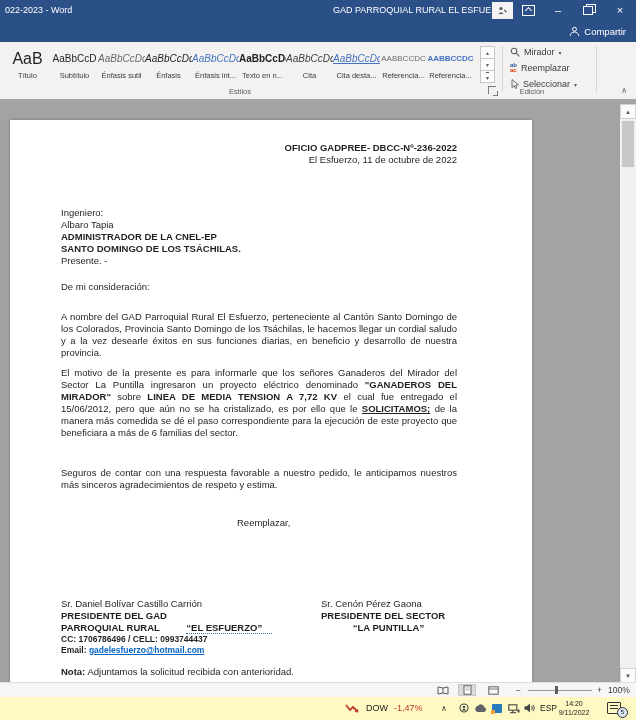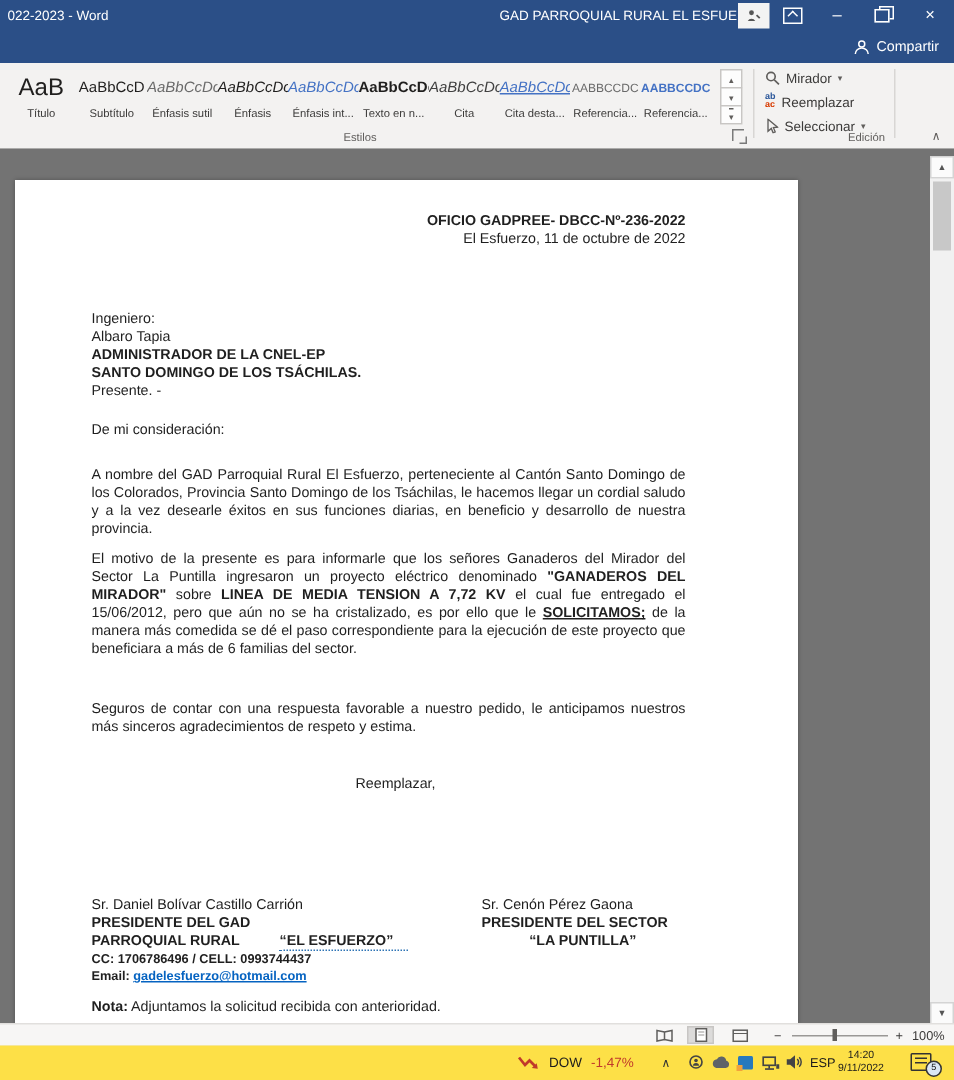--- a/index.html
+++ b/index.html
@@ -46,21 +46,21 @@
   .launcher{position:absolute;left:488px;bottom:5px;width:7px;height:7px;
             border-left:1px solid #7a7a7a;border-top:1px solid #7a7a7a;}
   .launcher::after{content:"";position:absolute;right:-2px;bottom:-2px;width:4px;height:4px;
             border-right:1px solid #7a7a7a;border-bottom:1px solid #7a7a7a;}
   .editrow{position:absolute;left:510px;font-size:9px;color:#3b3a39;display:flex;align-items:center;gap:4px;white-space:nowrap;}
   .caret{font-size:6px;color:#605e5c;}
   .collapse{position:absolute;right:9px;bottom:4px;font-size:8px;color:#605e5c;}
   .replace-ic{display:flex;flex-direction:column;line-height:5px;font-size:6px;color:#2b579a;font-weight:bold;}
 
   
-  .docarea{position:absolute;top:99px;left:0;right:0;bottom:37px;background:#737373;}
+  .docarea{position:absolute;top:99px;left:0;right:0;bottom:37px;background:#a3a3a3;}
   .page{position:absolute;left:10px;top:21px;width:522px;height:563px;background:#fff;
         box-shadow:0 0 3px rgba(0,0,0,.28);font-size:9.5px;line-height:12px;color:#1f1f1f;}
   .abs{position:absolute;}
   .b{font-weight:bold;}
   .jus{text-align:justify;width:396px;}
   .refblock{left:51px;top:22px;width:396px;text-align:right;}
   .esf-underline{border-bottom:1px dotted #2e74b5;padding-right:10px;margin-left:24px;}
   .smallb{font-size:8.5px;line-height:11px;font-weight:bold;}
   .email-link{color:#0563c1;text-decoration:underline;font-weight:bold;}
   .vscroll{position:absolute;right:0;top:5px;bottom:0;width:16px;background:#f1f1f1;}
@@ -70,21 +70,21 @@
 
   
   .statusbar{position:absolute;left:0;right:0;bottom:23px;height:14px;background:#f7f6f5;border-top:1px solid #e1dfdd;}
   .viewbtn{position:absolute;top:1px;width:18px;height:12px;display:flex;align-items:center;justify-content:center;}
   .viewbtn.sel{background:#dcdbda;border:1px solid #c8c6c4;box-sizing:border-box;}
   .zoomtxt{position:absolute;top:2px;font-size:8.5px;color:#3b3a39;}
   .ztrack{position:absolute;left:528px;top:7px;width:64px;border-top:1px solid #9a9896;}
   .zthumb{position:absolute;left:555px;top:3px;width:3px;height:8px;background:#605e5c;}
 
   
-  .taskbar{position:absolute;left:0;right:0;bottom:0;height:23px;background:#fde047;}
+  .taskbar{position:absolute;left:0;right:0;bottom:0;height:23px;background:#fef9c3;}
   .tk{position:absolute;font-size:9px;color:#1b1b1b;top:6px;white-space:nowrap;}
   .red{color:#c0392b;}
   .traytime{position:absolute;left:556px;top:3px;width:36px;text-align:center;font-size:7px;line-height:8.5px;color:#1b1b1b;}
   .notifbox{position:absolute;left:607px;top:5px;width:12px;height:10px;border:1px solid #333;border-radius:1px;position:absolute;}
   .notifbox i{display:block;height:1px;background:#333;margin:2px 2px 0 2px;}
   .badge{position:absolute;left:617px;top:10px;width:9px;height:9px;border:1px solid #333;border-radius:50%;
          font-size:6px;line-height:9px;text-align:center;color:#111;background:#dbe7f4;}
   .bluechip{position:absolute;left:492px;top:7px;width:10px;height:9px;background:#2779bd;border-radius:1px;}
   .bluechip::after{content:"";position:absolute;left:-1px;bottom:-1px;width:4px;height:4px;background:#f2a33c;}
 </style>
@@ -192,21 +192,21 @@
     </div>
     <div class="editrow" style="top:37px;">
       <svg width="9" height="10" viewBox="0 0 9 10">
         <polygon points="2,0.5 2,8.5 4.2,6.6 5.4,9.5 6.8,8.9 5.6,6.1 8.4,5.8" fill="none" stroke="#605e5c" stroke-width="0.9"></polygon>
       </svg>
       <span>Seleccionar</span>
       <span class="caret">▾</span>
     </div>
 
     <div class="grouplabel" style="left:0;width:480px;">Estilos</div>
-    <div class="grouplabel" style="left:508px;width:82px;text-align:right;">Edición</div>
+    <div class="grouplabel" style="left:491px;width:82px;">Edición</div>
     <div class="launcher"></div>
     <div class="collapse">∧</div>
   </div>
 
   <div class="docarea">
     <div class="page">
 
       <div class="abs refblock">
         <div class="b">OFICIO GADPREE- DBCC-Nº-236-2022</div>
         <div>El Esfuerzo, 11 de octubre de 2022</div>

